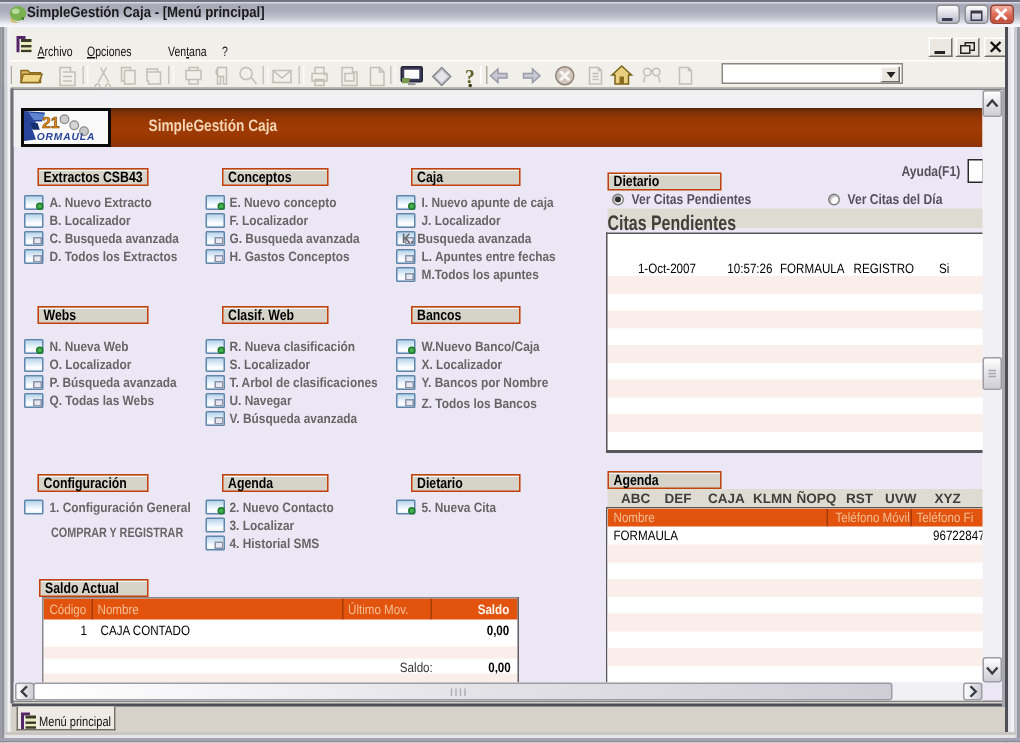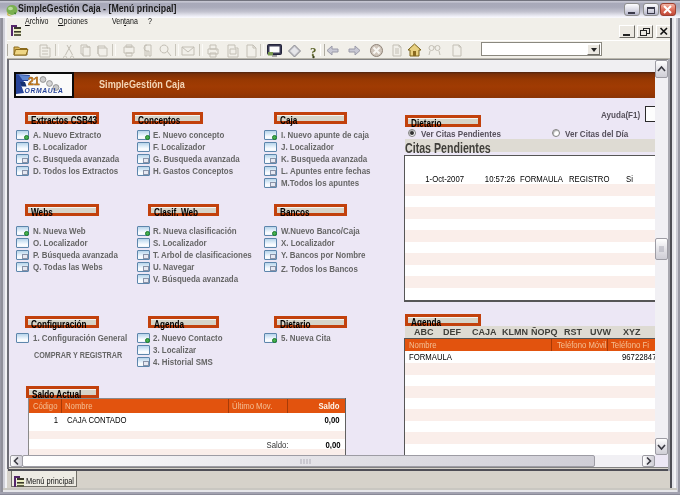--- a/index.html
+++ b/index.html
@@ -8,36 +8,36 @@
 .sx{display:inline-block;transform-origin:0 50%;white-space:nowrap;}
 
 #titlebar{left:0;top:0;width:680px;height:18px;background:linear-gradient(#72737e 0%,#72737e 5.5%,#d8d8e4 9%,#a8a9b9 17%,#aaabbb 40%,#c2c2cf 65%,#eeeef6 90%,#fbfbfe 100%);}
 #titletext{left:18px;top:3px;font-size:10px;font-weight:bold;color:#1b1b1b;}
 .tbtn{top:3px;width:16px;height:13px;border-radius:3px;border:1px solid #8f8f8f;box-sizing:border-box;}
 #btnmin,#btnmax{background:linear-gradient(#fdfdff,#d9d9e4 55%,#b4b4c8);}
 #btnclose{background:linear-gradient(#f2b4a4,#dd6a55 55%,#c04838);border-color:#9c4030;}
 .tbtn .g{position:absolute;}
 
 #menubar{left:1px;top:18px;width:678px;height:22px;background:#f1efe9;}
-.mitem{top:16px;font-size:9px;color:#111;}
+.mitem{top:29px;font-size:9px;color:#111;}
 .mdibtn{top:25px;width:16px;height:13px;background:#ebe8e1;border:1px solid;border-color:#ffffff #6f6d66 #6f6d66 #ffffff;box-sizing:border-box;}
 
 #toolbar{left:1px;top:40px;width:678px;height:19px;background:#f1efe9;border-top:1px solid #ffffff;border-bottom:1px solid #bab7ad;box-sizing:border-box;}
 .grip{top:44px;width:3px;height:12px;border-left:1px solid #fff;border-right:1px solid #aeaba1;}
 .tsep{top:44px;width:2px;height:12px;border-left:1px solid #c8c5bb;border-right:1px solid #fbfaf7;}
 .ticon{top:42px;width:17px;height:17px;}
 
 #mdi{left:7px;top:59px;width:663px;height:409px;border:1px solid #828282;background:#ece7f5;box-sizing:border-box;box-shadow:inset 1px 1px 0 #6e6e6e;}
 #formtop{left:8px;top:60px;width:647px;height:12px;background:#f0eff2;}
 #logocol{left:8px;top:72px;width:6px;height:26px;background:#f0eff2;}
 #banner{left:14px;top:72px;width:641px;height:26px;background:linear-gradient(#4f2410,#7c3008 8%,#983802 30%,#a03b03 55%,#993702 80%,#8a3406);}
 #bannertext{left:99px;top:78px;font-size:11px;font-weight:bold;color:#f4d5b5;}
 #logo{left:14px;top:72px;width:60px;height:26px;background:#fafafa;border:2px solid #0a0a0a;box-sizing:border-box;overflow:hidden;}
 
-.hdr{height:12px;background:#d6d4c8;border:3px solid #c2410c;box-shadow:inset 0 1px 0 #f4f4f0;box-sizing:border-box;font-size:10px;font-weight:bold;color:#000;padding-left:3px;line-height:11px;}
+.hdr{height:12px;background:#d6d4c8;border:1px solid #c2410c;box-shadow:inset 0 1px 0 #f4f4f0;box-sizing:border-box;font-size:10px;font-weight:bold;color:#000;padding-left:3px;line-height:11px;}
 .hdr .sx{transform:scaleX(0.82);}
 
 .mi{font-size:9px;font-weight:bold;color:#666;}
 .mi .sx{transform:scaleX(0.88);}
 .ic{width:13px;height:10px;border:1px solid #5d86ac;border-radius:1px;background:linear-gradient(#b7d4ea,#e2effa 45%,#fdfeff 75%,#eef4fa);box-sizing:border-box;}
 .icdot{width:5px;height:5px;border-radius:50%;background:#44b050;border:1px solid #1d7a2a;box-sizing:border-box;}
 .icmag{width:6px;height:5px;border:1px solid #8a93a8;background:#e6e9f2;box-sizing:border-box;}
 
 .band{background:#dedbd3;}
 .bandtxt{font-size:14px;font-weight:bold;color:#403f3a;}
@@ -221,21 +221,21 @@
       <text x="12" y="11" font-family="Liberation Sans" font-size="10.5" font-weight="bold" fill="#e08818" stroke="#7a4a10" stroke-width="0.4">21</text>
       <circle cx="27" cy="5.5" r="2.9" fill="#cccccc" stroke="#888888" stroke-width="0.8"></circle>
       <circle cx="33.5" cy="9.5" r="2.9" fill="#d4d4d4" stroke="#888888" stroke-width="0.8"></circle>
       <circle cx="40" cy="13.5" r="2.9" fill="#c8c8c8" stroke="#888888" stroke-width="0.8"></circle>
       <text x="8.5" y="19" font-family="Liberation Sans" font-size="6.8" font-weight="bold" font-style="italic" fill="#27449a" letter-spacing="0.6">ORMAULA</text>
     </svg>
   </div>
 
   <div id="sections">
       <div class="abs hdr" style="left:25px;top:112px;width:74px;"><span class="sx">Extractos CSB43</span></div>
-      <div class="abs hdr" style="left:132px;top:112px;width:71px;"><span class="sx">Conceptos</span></div>
+      <div class="abs hdr" style="left:148px;top:112px;width:71px;"><span class="sx">Conceptos</span></div>
       <div class="abs hdr" style="left:274px;top:112px;width:73px;"><span class="sx">Caja</span></div>
       <div class="abs ic" style="left:16px;top:130px;"></div>
       <div class="abs icdot" style="left:24px;top:135px;"></div>
       <div class="abs mi" style="left:33px;top:130px;"><span class="sx">A. Nuevo Extracto</span></div>
       <div class="abs ic" style="left:16px;top:142px;"></div>
       <div class="abs mi" style="left:33px;top:142px;"><span class="sx">B. Localizador</span></div>
       <div class="abs ic" style="left:16px;top:154px;"></div>
       <div class="abs icmag" style="left:22px;top:158px;"></div>
       <div class="abs mi" style="left:33px;top:154px;"><span class="sx">C. Busqueda avanzada</span></div>
       <div class="abs ic" style="left:16px;top:166px;"></div>
@@ -252,21 +252,21 @@
       <div class="abs ic" style="left:137px;top:166px;"></div>
       <div class="abs icmag" style="left:143px;top:170px;"></div>
       <div class="abs mi" style="left:153px;top:166px;"><span class="sx">H. Gastos Conceptos</span></div>
       <div class="abs ic" style="left:264px;top:130px;"></div>
       <div class="abs icdot" style="left:272px;top:135px;"></div>
       <div class="abs mi" style="left:281px;top:130px;"><span class="sx">I. Nuevo apunte de caja</span></div>
       <div class="abs ic" style="left:264px;top:142px;"></div>
       <div class="abs mi" style="left:281px;top:142px;"><span class="sx">J. Localizador</span></div>
       <div class="abs ic" style="left:264px;top:154px;"></div>
       <div class="abs icmag" style="left:270px;top:158px;"></div>
-      <div class="abs mi" style="left:281px;top:154px;"><span class="sx">K. Busqueda avanzada</span></div>
+      <div class="abs mi" style="left:268px;top:154px;"><span class="sx">K. Busqueda avanzada</span></div>
       <div class="abs ic" style="left:264px;top:166px;"></div>
       <div class="abs icmag" style="left:270px;top:170px;"></div>
       <div class="abs mi" style="left:281px;top:166px;"><span class="sx">L. Apuntes entre fechas</span></div>
       <div class="abs ic" style="left:264px;top:178px;"></div>
       <div class="abs icmag" style="left:270px;top:182px;"></div>
       <div class="abs mi" style="left:281px;top:178px;"><span class="sx">M.Todos los apuntes</span></div>
       <div class="abs hdr" style="left:25px;top:204px;width:74px;"><span class="sx">Webs</span></div>
       <div class="abs hdr" style="left:148px;top:204px;width:71px;"><span class="sx">Clasif. Web</span></div>
       <div class="abs hdr" style="left:274px;top:204px;width:73px;"><span class="sx">Bancos</span></div>
       <div class="abs ic" style="left:16px;top:226px;"></div>

